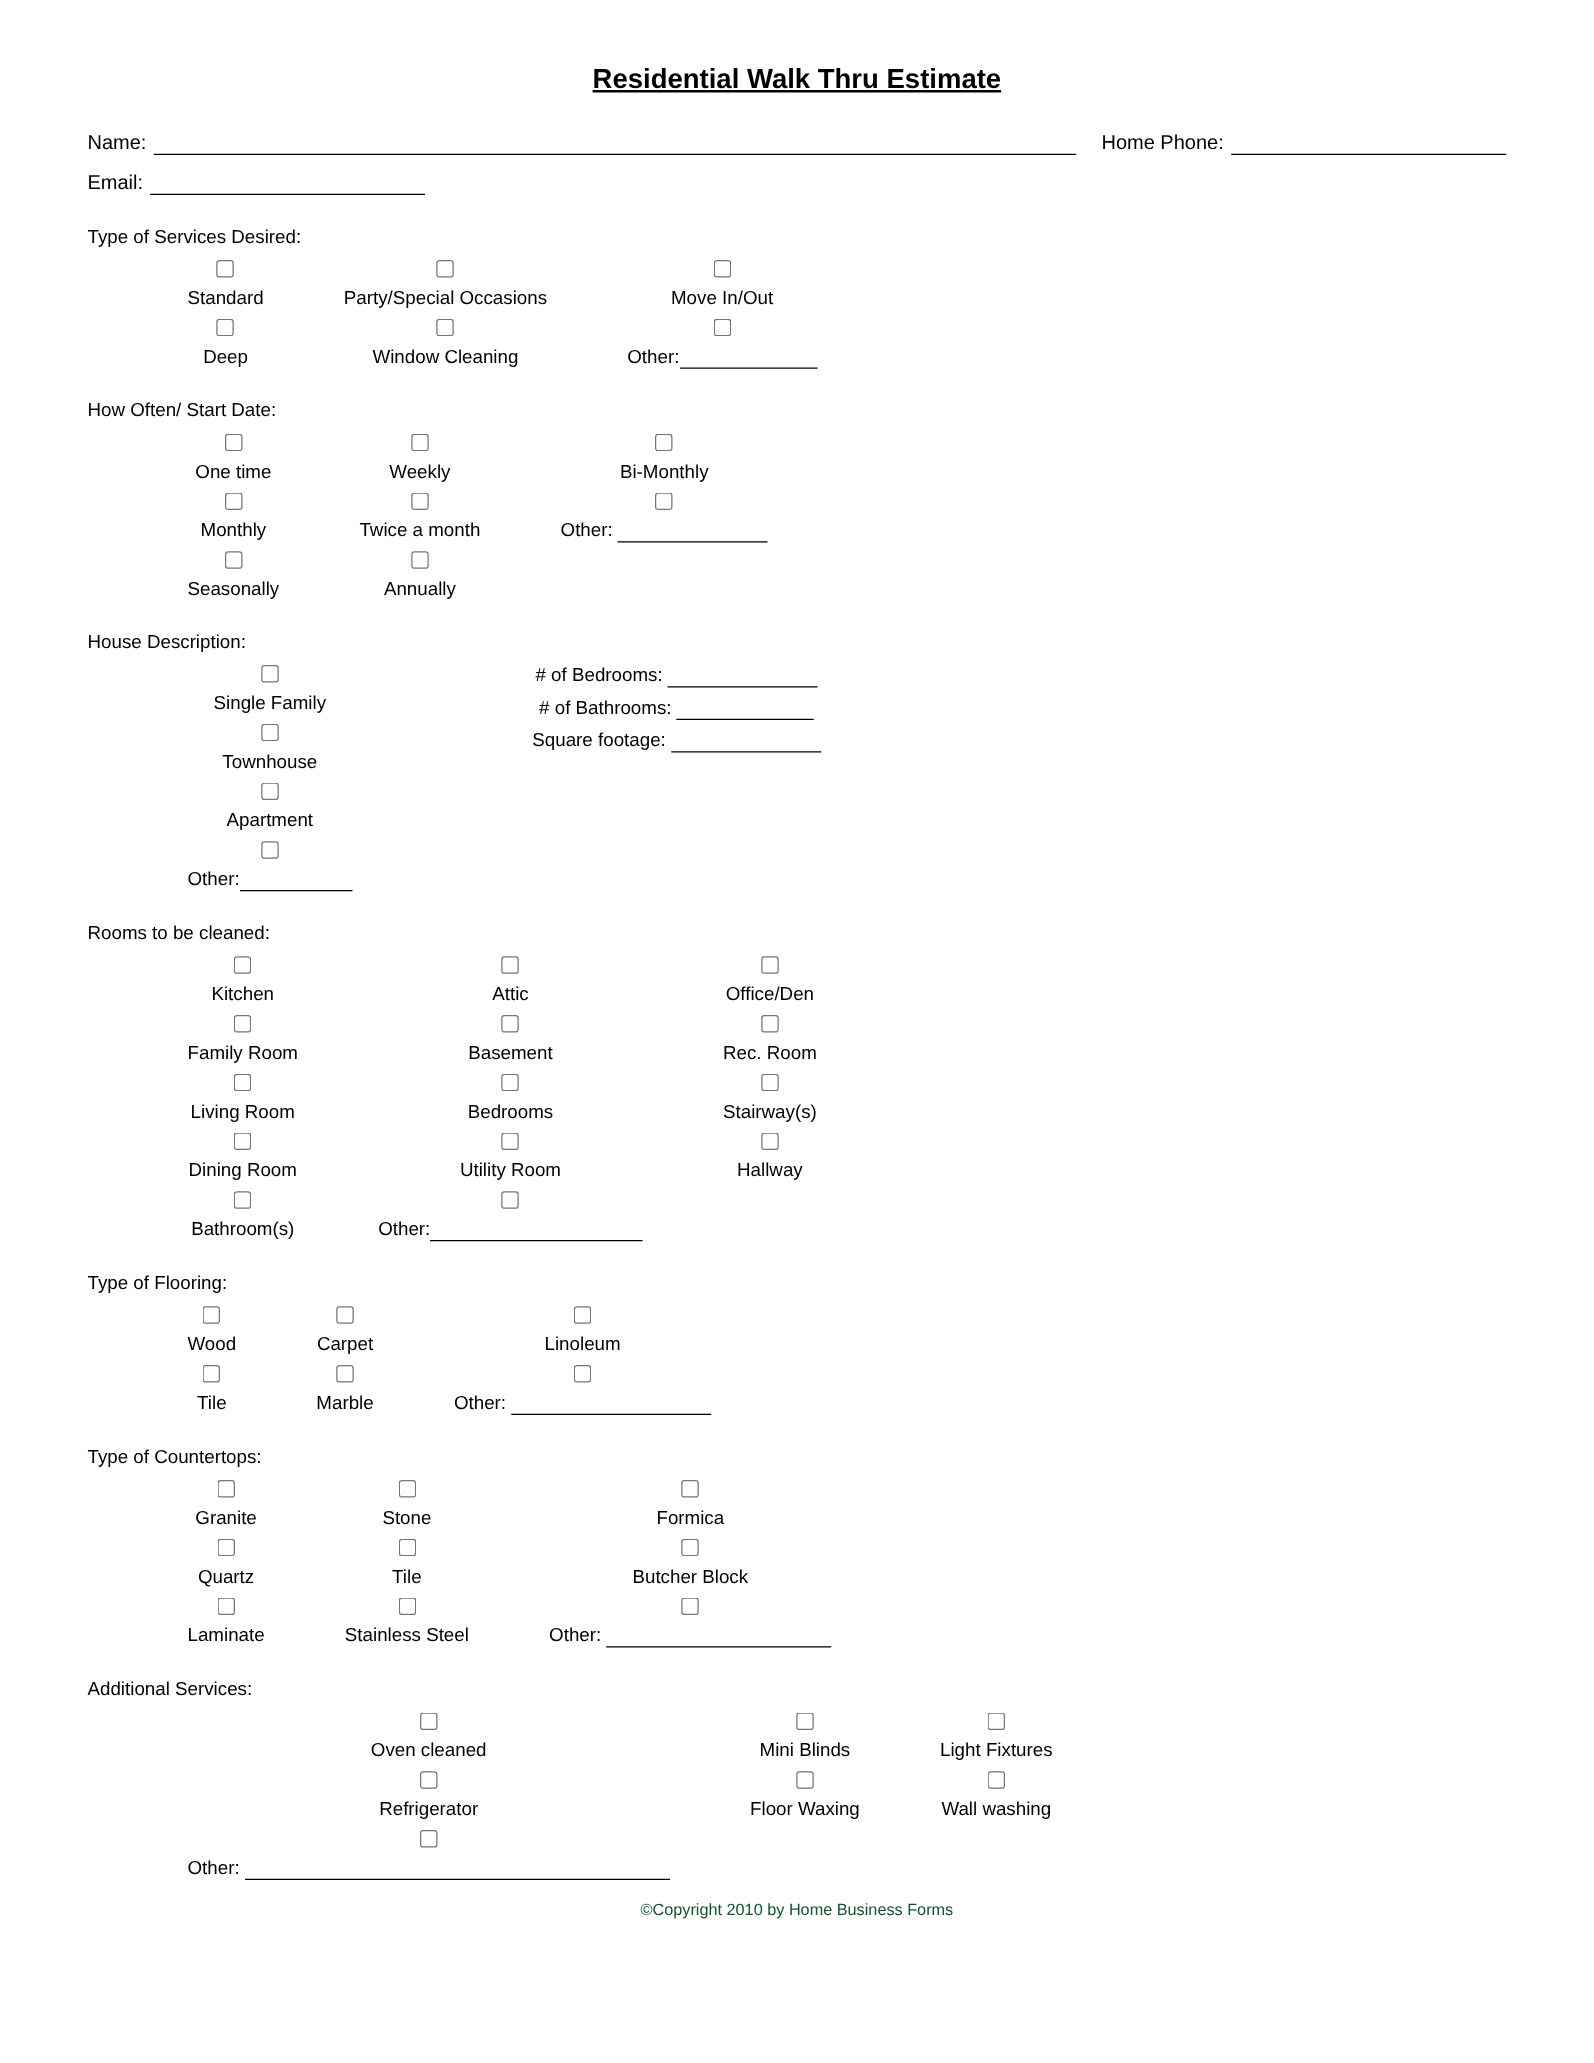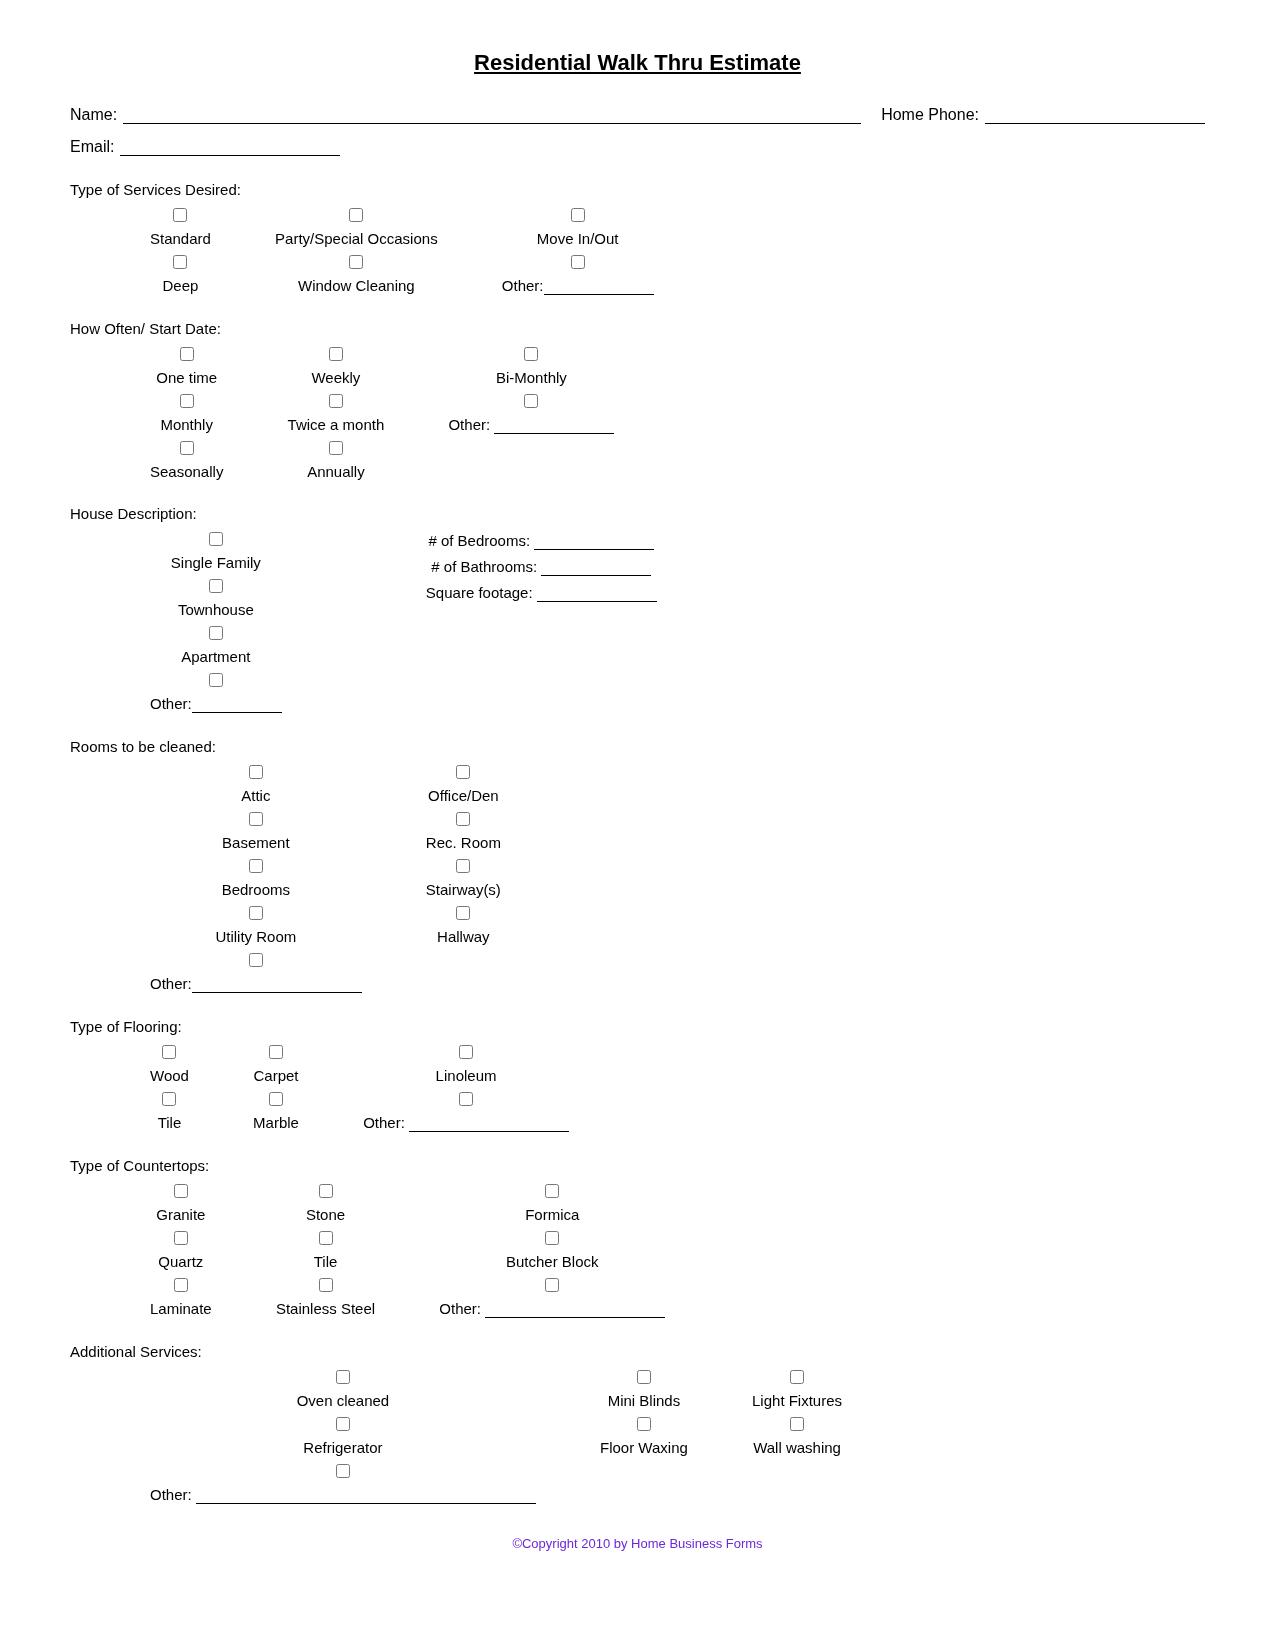--- a/index.html
+++ b/index.html
@@ -62,23 +62,23 @@
       height: 14px;
       flex-shrink: 0;
     }
     .inline-underline {
       display: inline-block;
       border-bottom: 1px solid #000;
       min-width: 100px;
     }
     .footer {
       text-align: center;
-      margin-top: 32px;
+      margin-top: 16px;
       font-size: 13px;
-      color: #6d28d9;
+      color: #14532d;
     }
     .two-col-fields {
       display: flex;
       gap: 20px;
       margin-bottom: 14px;
       align-items: flex-end;
     }
     .two-col-fields .left-field {
       display: flex;
       align-items: flex-end;
@@ -222,20 +222,42 @@
       <span>Square footage: <span class="inline-underline" style="min-width:120px;">&nbsp;</span></span>
     </div>
   </div>
 </div>
 
 <div class="section-label">Rooms to be cleaned:</div>
 <div class="checkbox-grid">
   <div class="checkbox-col">
     <div class="checkbox-item">
       <input type="checkbox" style="">
+      <span>Kitchen</span>
+    </div>
+    <div class="checkbox-item">
+      <input type="checkbox" style="">
+      <span>Family Room</span>
+    </div>
+    <div class="checkbox-item">
+      <input type="checkbox" style="">
+      <span>Living Room</span>
+    </div>
+    <div class="checkbox-item">
+      <input type="checkbox" style="">
+      <span>Dining Room</span>
+    </div>
+    <div class="checkbox-item">
+      <input type="checkbox" style="">
+      <span>Bathroom(s)</span>
+    </div>
+  </div>
+  <div class="checkbox-col">
+    <div class="checkbox-item">
+      <input type="checkbox" style="">
       <span>Attic</span>
     </div>
     <div class="checkbox-item">
       <input type="checkbox" style="">
       <span>Basement</span>
     </div>
     <div class="checkbox-item">
       <input type="checkbox" style="">
       <span>Bedrooms</span>
     </div>

